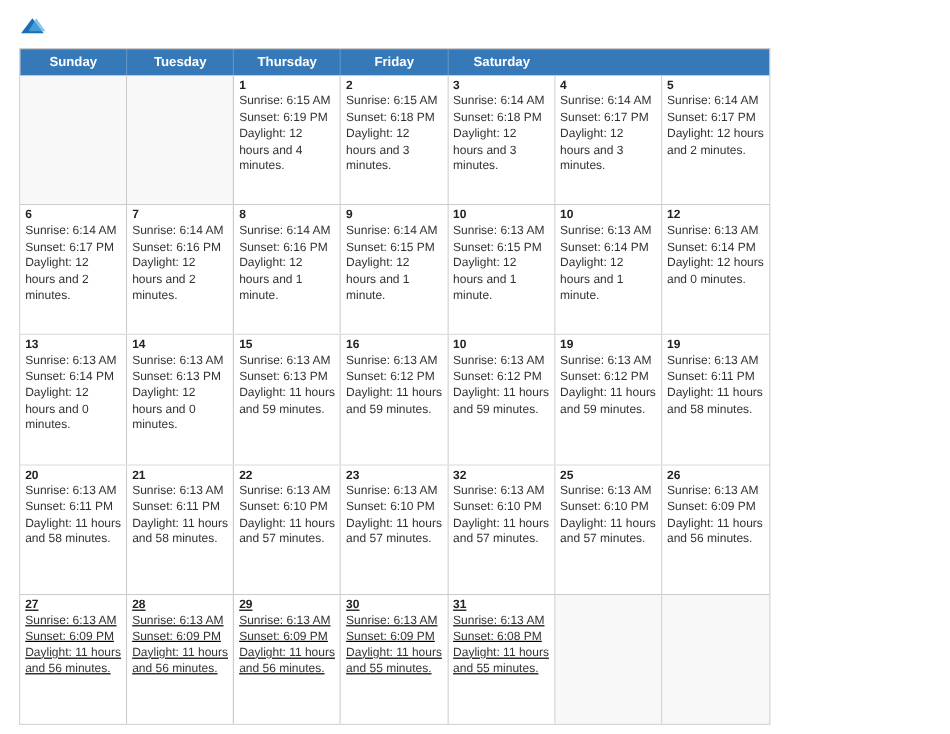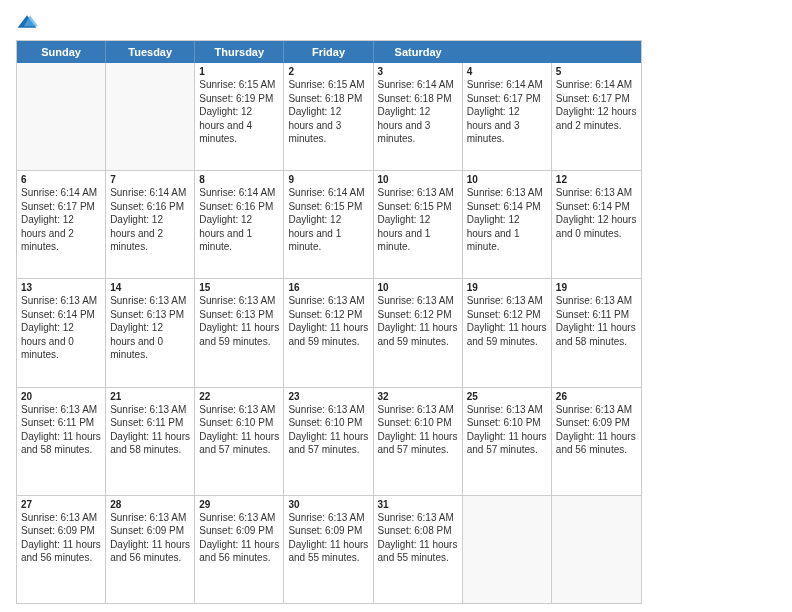--- a/index.html
+++ b/index.html
@@ -77,21 +77,21 @@
       flex: 1;
       display: flex;
       flex-direction: column;
     }
     .cal-row {
       display: grid;
       grid-template-columns: repeat(7, 1fr);
       flex: 1;
       border-bottom: 1px solid #ccc;
     }
-    .cal-row:last-child { border-bottom: none; }
+    .cal-row:last-child { border-bottom: none; text-decoration: underline; }
     .cal-cell {
       border-right: 1px solid #ccc;
       padding: 3px 4px;
       font-size: 8.5px;
       color: #333;
       vertical-align: top;
       min-height: 0;
       background: #fff;
     }
     .cal-cell:last-child { border-right: none; }

